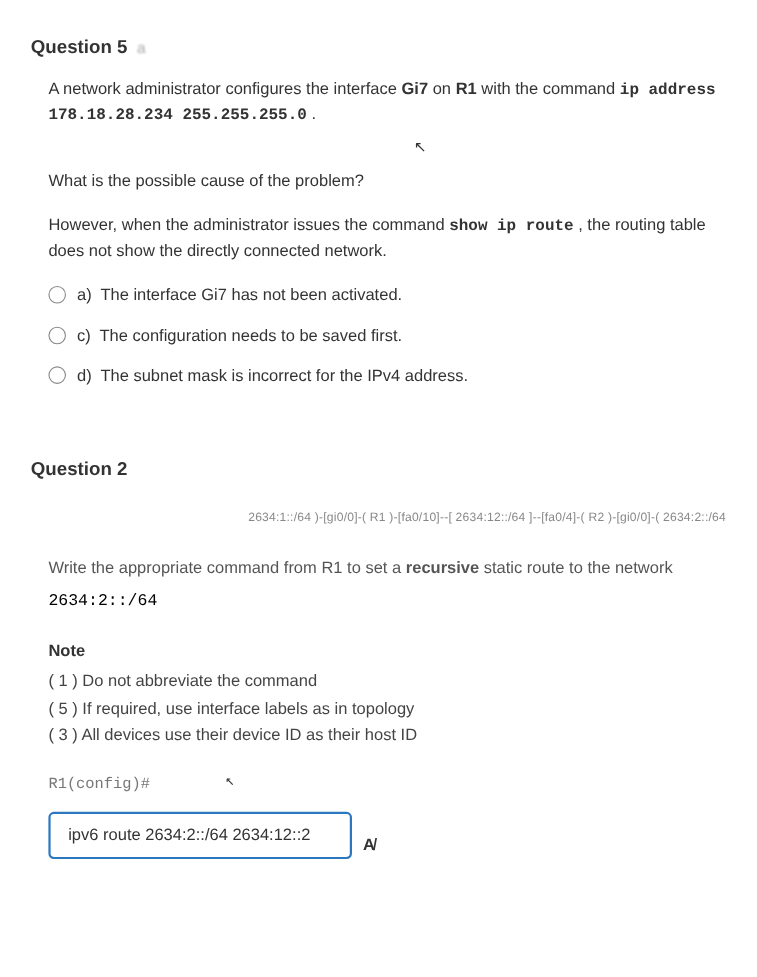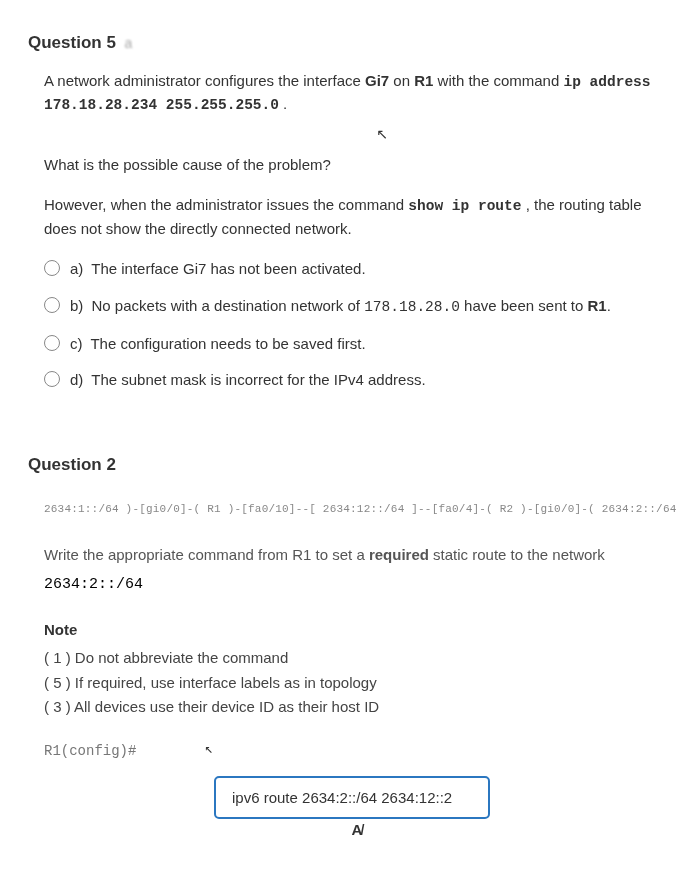--- a/index.html
+++ b/index.html
@@ -64,27 +64,28 @@
     flex: 1;
   }
   .cursor {
     display: inline-block;
     font-size: 14px;
     color: #333;
     position: relative;
     top: -2px;
   }
   .q3-topology {
-    font-family: Liberation Mono, monospace;
+    font-family: Liberation Sans, sans-serif;
     font-size: 11px;
     color: #888;
     margin: 24px 0 26px 0;
     letter-spacing: 0.2px;
     white-space: nowrap;
     filter: blur(0.6px);
+    text-align: right;
   }
   .q3-para {
     color: #555;
     margin-bottom: 8px;
   }
   .q3-net {
     font-family: "Courier New", monospace;
     color: #000000;
     margin-bottom: 22px;
   }
@@ -157,27 +158,20 @@
   <div class="options">
 
     <div class="option-row">
       <div class="radio"></div>
       <div class="opt-text">
         <span class="opt-label">a)</span>
         <span>The interface Gi7 has not been activated.</span>
       </div>
     </div>
 
-    <div class="option-row">
-      <div class="radio"></div>
-      <div class="opt-text">
-        <span class="opt-label">b)</span>
-        <span>No packets with a destination network of </span><span class="mono">178.18.28.0</span><span> have been sent to </span><span class="bold">R1</span><span>.</span>
-      </div>
-    </div>
 
     <div class="option-row">
       <div class="radio"></div>
       <div class="opt-text">
         <span class="opt-label">c)</span>
         <span>The configuration needs to be saved first.</span>
       </div>
     </div>
 
     <div class="option-row">
@@ -196,34 +190,34 @@
 <div class="question-title">
   <span>Question 2</span>
   <span class="faded">&nbsp;</span>
 </div>
 
 <div class="q-body">
 
   <div class="q3-topology">2634:1::/64 )-[gi0/0]-( R1 )-[fa0/10]--[ 2634:12::/64 ]--[fa0/4]-( R2 )-[gi0/0]-( 2634:2::/64</div>
 
   <div class="q3-para">
-    <span>Write the appropriate command from </span><span>R1</span><span> to set a </span><span class="bold">required</span><span> static route to the network</span>
+    <span>Write the appropriate command from </span><span>R1</span><span> to set a </span><span class="bold">recursive</span><span> static route to the network</span>
   </div>
   <div class="q3-net">2634:2::/64</div>
 
   <div class="note-title">Note</div>
   <div class="note-line">( 1 ) Do not abbreviate the command</div>
   <div class="note-line">( 5 ) If required, use interface labels as in topology</div>
   <div class="note-line">( 3 ) All devices use their device ID as their host ID</div>
 
   <div class="prompt-line">
     <span>R1(config)#</span>
     <span class="cursor" style="margin-left:60px;">↖</span>
   </div>
 
-  <div style="display:flex;align-items:center;flex-direction:column;">
+  <div style="display:flex;align-items:flex-end;">
     <div class="answer-box">
       <input type="text" value="ipv6 route 2634:2::/64 2634:12::2" style="">
     </div>
     <span class="spellcheck-icon">A̸</span>
   </div>
 
 </div>
 
 </body></html>

